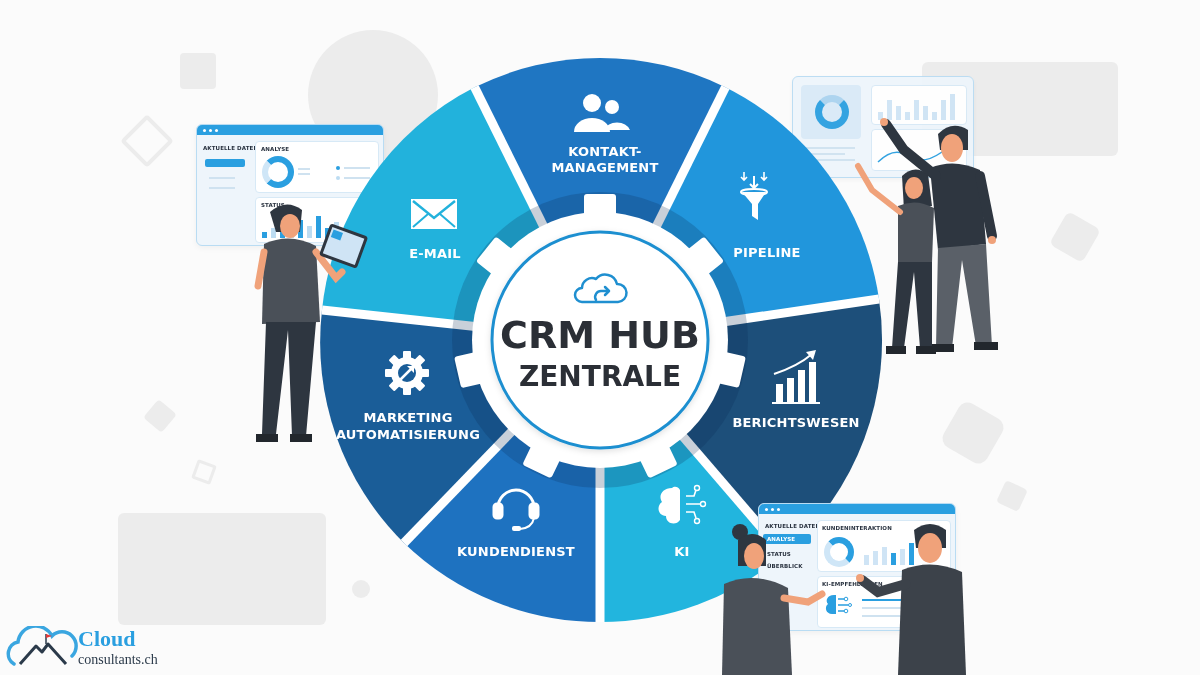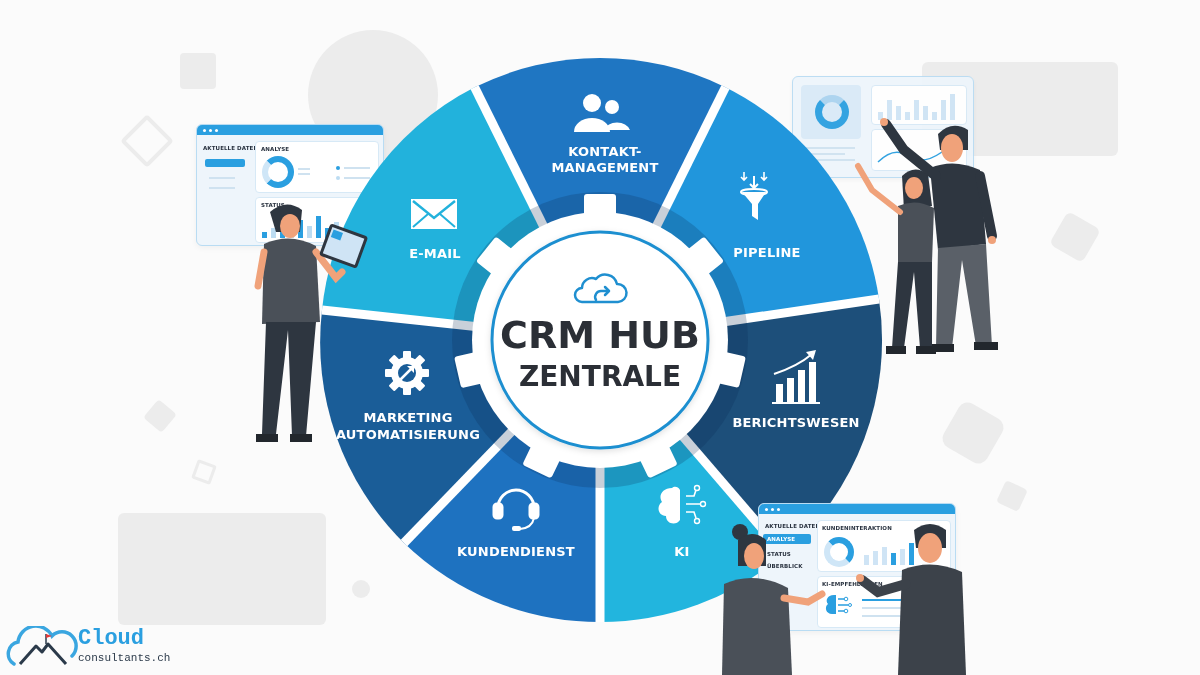--- a/index.html
+++ b/index.html
@@ -7,21 +7,21 @@
   .abs{position:absolute;}
   .bgshape{position:absolute;background:#ececec;}
   svg text{font-family:"DejaVu Sans","Liberation Sans",sans-serif;}
   .seg-label{fill:#ffffff;font-weight:700;font-size:13px;text-anchor:middle;letter-spacing:0.2px;}
   .hub-title{fill:#2b2f36;font-weight:800;text-anchor:middle;}
   .panel{position:absolute;background:#eef5fb;border:1.5px solid #b9dcf3;border-radius:6px;overflow:hidden;box-shadow:0 2px 6px rgba(0,0,0,0.05);}
   .panel .bar{height:10px;background:#2a9fe0;display:flex;align-items:center;gap:3px;padding-left:6px;}
   .panel .bar i{width:3px;height:3px;border-radius:50%;background:#fff;display:block;}
   .ptxt{position:absolute;font-size:5.5px;font-weight:700;color:#2a3340;letter-spacing:0.1px;white-space:nowrap;}
   .card{position:absolute;background:#fff;border:1px solid #d7e9f6;border-radius:4px;}
-  .logo-word{position:absolute;font-family:Liberation Mono, monospace;}
+  .logo-word{position:absolute;font-family:Liberation Serif, serif;}
 </style>
 </head>
 <body>
 
 <div class="bgshape" style="left:308px;top:30px;width:130px;height:130px;border-radius:50%;"></div>
 <div class="bgshape" style="left:180px;top:53px;width:36px;height:36px;border-radius:4px;"></div>
 <div class="bgshape" style="left:128px;top:122px;width:30px;height:30px;background:transparent;border:4px solid #ececec;transform:rotate(45deg);border-radius:4px;"></div>
 <div class="bgshape" style="left:922px;top:62px;width:196px;height:94px;border-radius:6px;"></div>
 <div class="bgshape" style="left:1056px;top:218px;width:38px;height:38px;border-radius:6px;transform:rotate(30deg);"></div>
 <div class="bgshape" style="left:948px;top:408px;width:50px;height:50px;border-radius:10px;transform:rotate(30deg);"></div>
@@ -330,14 +330,14 @@
 </svg>
 
 <div class="abs" style="left:6px;top:626px;width:150px;height:44px;">
   <svg class="abs" style="left:0;top:0;" width="72" height="44">
     <path d="M8 38 A12 12 0 0 1 12 16 A18 18 0 0 1 46 10 A14 14 0 0 1 66 30" fill="none" stroke="#3aa6e0" stroke-width="3.5" stroke-linecap="round"></path>
     <path d="M14 38 L30 20 L36 26 L42 18 L60 38" fill="none" stroke="#2b3a4a" stroke-width="3" stroke-linejoin="round"></path>
     <path d="M40 18 L40 8" stroke="#2b3a4a" stroke-width="1.5"></path>
     <path d="M40 8 L46 10 L40 12 Z" fill="#e03a3a"></path>
   </svg>
   <div class="logo-word" style="left:72px;top:0px;font-size:22px;font-weight:800;color:#2a9fe0;">Cloud</div>
-  <div class="logo-word" style="left:72px;top:26px;font-size:11px;color:#2b3a4a;">consultants.ch</div>
+  <div class="logo-word" style="left:72px;top:26px;font-size:14px;color:#2b3a4a;">consultants.ch</div>
 </div>
 
 </body></html>

